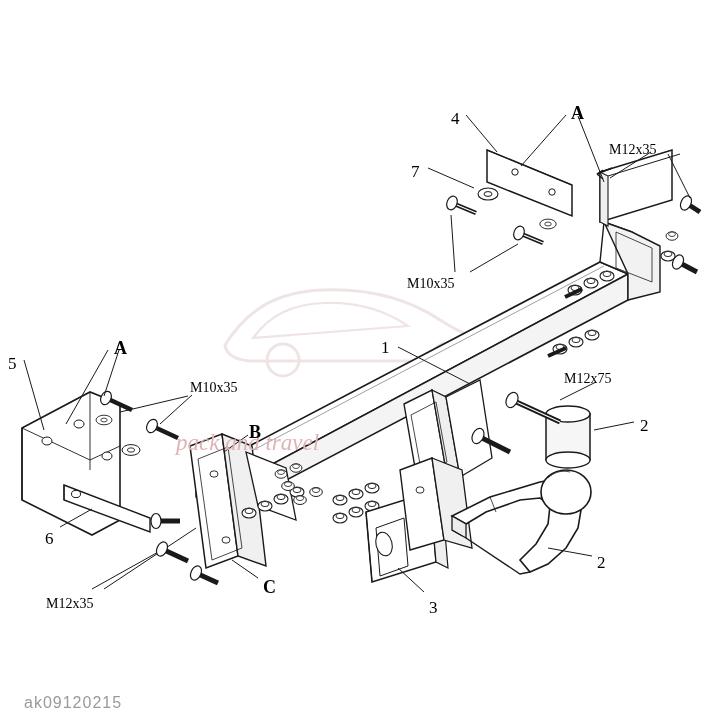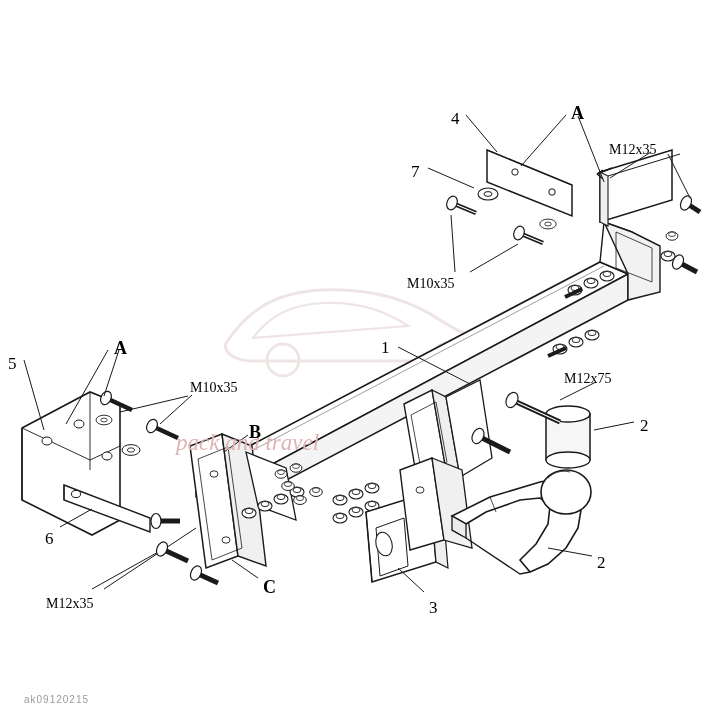--- a/index.html
+++ b/index.html
@@ -57,21 +57,21 @@
   }
   .wm-sub {
     font-size: 23px;
     font-style: italic;
     color: #dfb3b3;
   }
   .footer-code {
     position: absolute;
     left: 24px;
     top: 694px;
-    font-size: 10px;
+    font-size: 16px;
     color: #9a9a9a;
     font-family: "Liberation Sans", sans-serif;
     letter-spacing: 1px;
   }
 </style>
 </head>
 <body>
 
 <div id="root">
 

